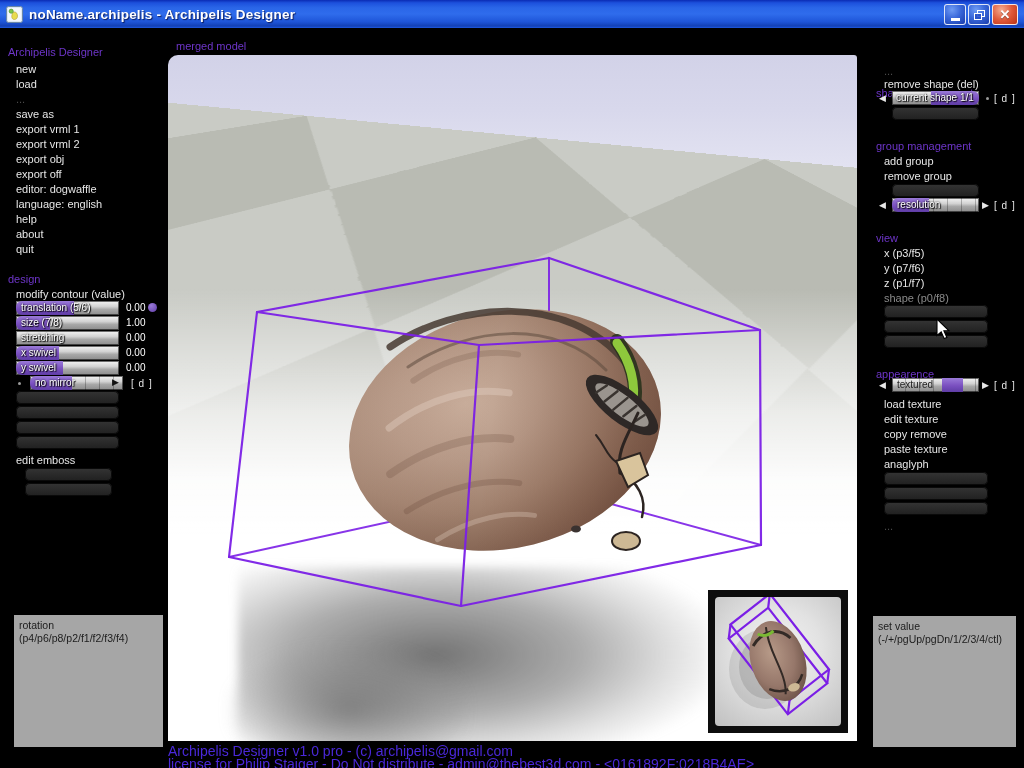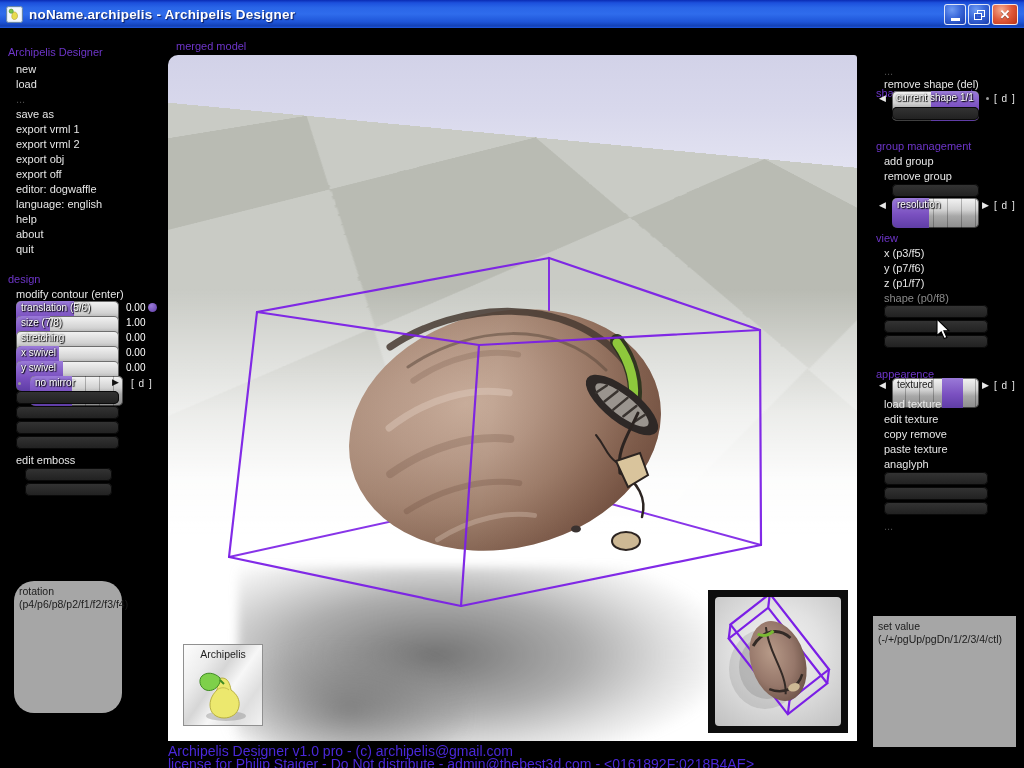--- a/index.html
+++ b/index.html
@@ -27,21 +27,21 @@
   .glyph-restore .b2 { width:8px; height:7px; left:0; bottom:0; background:rgba(40,80,200,.9); }
 
   
   .main { position:relative; height:740px; background:#000; }
 
   .ptext { position:absolute; color:#e6e6e6; font-size:11px; white-space:nowrap; }
   .phead { position:absolute; color:#6d35c8; font-size:11px; white-space:nowrap; }
   .pdim  { position:absolute; color:#4a4a4a; font-size:11px; white-space:nowrap; }
 
   
-  .bar { position:absolute; height:30px; border-radius:5px;
+  .bar { position:absolute; height:14px; border-radius:0;
     background:linear-gradient(180deg,#f4f4f4 0%,#d2d2d2 40%,#a8a8a8 60%,#8c8c8c 100%);
     box-shadow:0 0 0 1px rgba(0,0,0,.55) inset; overflow:hidden; }
   .bar .ticks { position:absolute; inset:0;
     background:repeating-linear-gradient(90deg, transparent 0 13px, rgba(0,0,0,.25) 13px 14px); }
   .bar .fill { position:absolute; left:0; top:0; bottom:0; border-radius:6px 0 0 6px;
     background:linear-gradient(180deg,#9a7ad8 0%,#7a50c0 55%,#5f3da6 100%); }
   .bar .fill-right { position:absolute; left:45%; right:0; top:0; bottom:0; border-radius:0 6px 6px 0;
     background:linear-gradient(180deg,#9a7ad8 0%,#7a50c0 55%,#5f3da6 100%); }
   .bar .fill-seg { position:absolute; left:58%; width:24%; top:0; bottom:0;
     background:linear-gradient(180deg,#9a7ad8 0%,#7a50c0 55%,#5f3da6 100%); }
@@ -138,21 +138,21 @@
     <div class="ptext" style="left:16px; top:110px;">export vrml 2</div>
     <div class="ptext" style="left:16px; top:125px;">export obj</div>
     <div class="ptext" style="left:16px; top:140px;">export off</div>
     <div class="ptext" style="left:16px; top:155px;">editor: dogwaffle</div>
     <div class="ptext" style="left:16px; top:170px;">language: english</div>
     <div class="ptext" style="left:16px; top:185px;">help</div>
     <div class="ptext" style="left:16px; top:200px;">about</div>
     <div class="ptext" style="left:16px; top:215px;">quit</div>
 
     <div class="phead" style="left:8px; top:245px;">design</div>
-    <div class="ptext" style="left:16px; top:260px;">modify contour (enter)</div>
+    <div class="ptext" style="left:16px; top:260px;">modify contour (value)</div>
 
     <div class="bar" style="left:16px; top:273px; width:103px;text-align:center;">
       <div class="fill" style="width: 56%;"></div>
       <span class="blabel">translation (5/6)</span>
     </div>
     <span class="sval" style="left:126px; top:274px;">0.00</span>
     <span class="pdot" style="left:148px; top:275px;"></span>
 
     <div class="bar" style="left:16px; top:288px; width:103px;padding-left:23px;">
       <div class="fill" style="width: 33%;"></div>
@@ -189,21 +189,21 @@
 
     <div class="empty-bar" style="left:16px; top:363px; width:103px;"></div>
     <div class="empty-bar" style="left:16px; top:378px; width:103px;"></div>
     <div class="empty-bar" style="left:16px; top:393px; width:103px;"></div>
     <div class="empty-bar" style="left:16px; top:408px; width:103px;"></div>
 
     <div class="ptext" style="left:16px; top:426px;">edit emboss</div>
     <div class="empty-bar" style="left:25px; top:440px; width:87px;"></div>
     <div class="empty-bar" style="left:25px; top:455px; width:87px;"></div>
 
-    <div class="info-box" style="left:14px; top:553px; width:108px; height:132px;border-radius:20px;">
+    <div class="info-box" style="left:14px; top:587px; width:149px; height:132px;">
       <div>rotation</div>
       <div>(p4/p6/p8/p2/f1/f2/f3/f4)</div>
     </div>
 
     <div class="phead" style="left:176px; top:12px;">merged model</div>
 
     <div class="viewport">
       <div class="floor-tilt">
           <div class="floor-plane"></div>
         </div>
@@ -274,30 +274,20 @@
           <line x1="89" y1="257" x2="311" y2="290"></line>
           <line x1="592" y1="275" x2="311" y2="290"></line>
           <line x1="89" y1="257" x2="61" y2="502"></line>
           <line x1="311" y1="290" x2="293" y2="551"></line>
           <line x1="592" y1="275" x2="593" y2="490"></line>
           <line x1="61" y1="502" x2="293" y2="551"></line>
           <line x1="293" y1="551" x2="593" y2="490"></line>
         </g>
       </svg>
 
-      <div class="logo-box">
-        <div class="logo-title">Archipelis</div>
-        <svg width="78" height="64" viewBox="0 0 78 64">
-          <ellipse cx="42" cy="56" rx="20" ry="5" fill="rgba(120,120,120,.35)"></ellipse>
-          <path d="M38 18 C44 18 46 24 47 30 C53 34 56 40 55 46 C54 54 47 58 40 58 C32 58 26 53 26 45 C26 38 30 33 33 30 C34 24 33 18 38 18 Z" fill="#ece86e" stroke="#b8b040" stroke-width="1"></path>
-          <path d="M33 30 C36 27 42 27 45 30" stroke="#c8c050" stroke-width="1" fill="none"></path>
-          <path d="M36 18 C30 12 22 12 18 16 C14 20 16 28 22 30 C28 32 34 28 36 22 Z" fill="#7ed04a" stroke="#3f8a22" stroke-width="1"></path>
-          <line x1="36" y1="20" x2="40" y2="24" stroke="#3f8a22" stroke-width="2"></line>
-        </svg>
-      </div>
 
       <div class="thumb">
         <div class="thumb-inner">
           <svg width="126" height="129" viewBox="0 0 126 129">
             <defs>
               <radialGradient id="eggGrad2" cx="42%" cy="38%" r="75%">
                 <stop offset="0%" stop-color="#b79a88"></stop>
                 <stop offset="55%" stop-color="#96776a"></stop>
                 <stop offset="100%" stop-color="#5f473c"></stop>
               </radialGradient>

